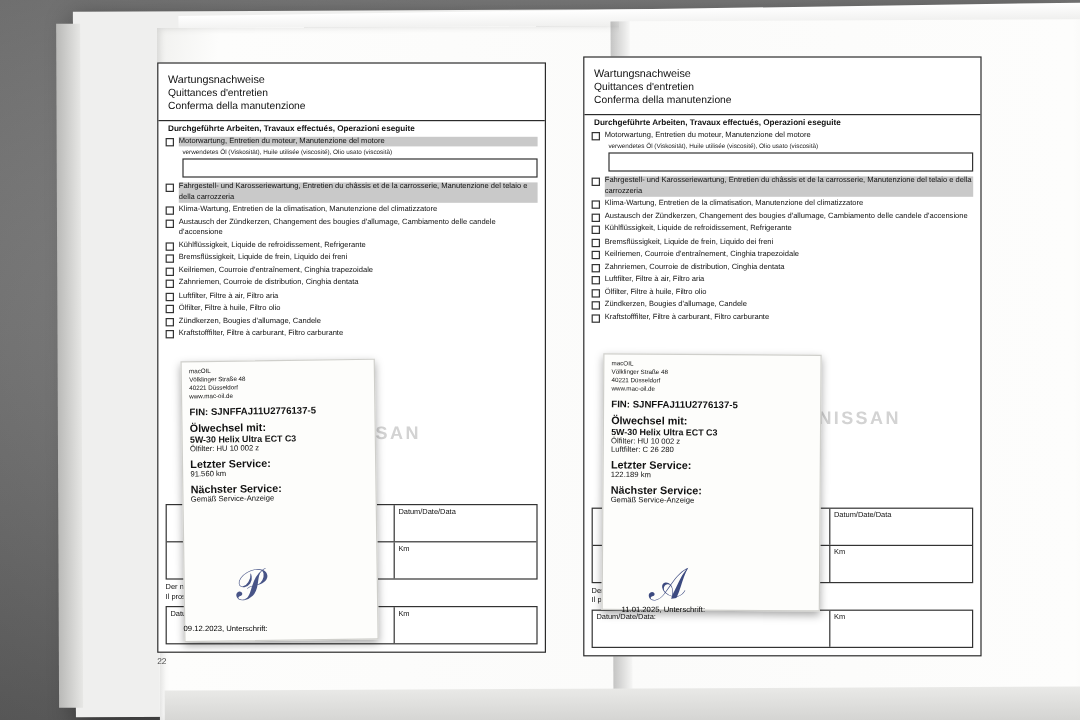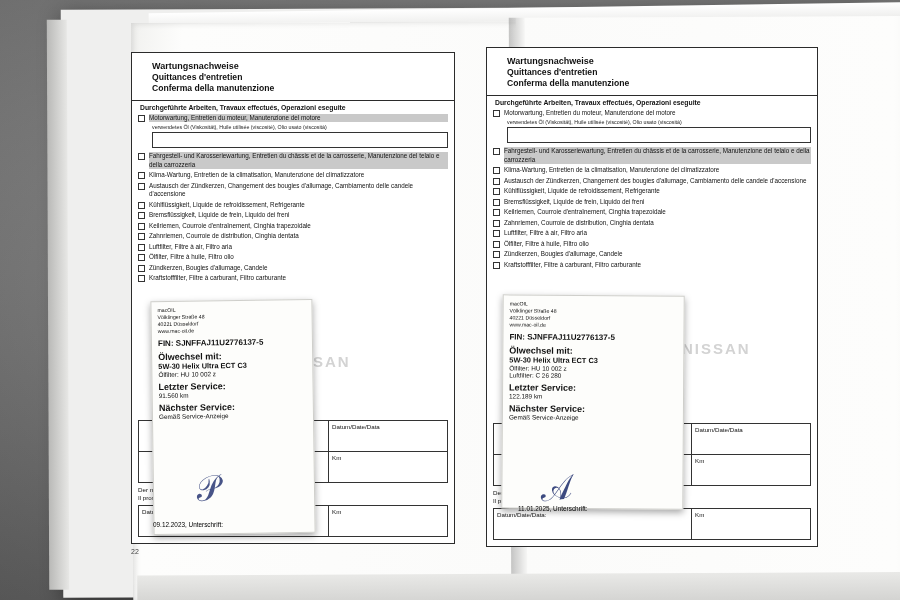--- a/index.html
+++ b/index.html
@@ -35,21 +35,21 @@
   .top-page-edge{position:absolute;left:88px;top:0px;width:760px;height:24px;
     background:linear-gradient(180deg,#ffffff,#e3e3e1);transform:rotate(-0.6deg);}
   .bottom-edge{position:absolute;left:74px;top:566px;width:790px;height:34px;
     background:linear-gradient(180deg,#e9e9e7,#cfcfcd);}
 
   
   .form{position:absolute;border:1px solid #2b2b2b;background:#fff;color:#111;}
   .form-left{left:131px;top:52px;width:322px;height:490px;}
   .form-right{left:486px;top:47px;width:330px;height:498px;}
 
-  .hdr{padding:8px 8px 4px 20px;font-weight:bold;line-height:1.25;}
+  .hdr{padding:8px 8px 4px 8px;font-weight:normal;line-height:1.25;}
   .hdr div{font-size:8.6px;}
   .hdr .l1{font-size:9px;}
   .rule{height:1px;background:#2b2b2b;margin:2px 0 0 0;}
   .subhdr{font-size:6.8px;font-weight:bold;padding:3px 8px 2px 8px;}
 
   .rows{padding:0 6px;}
   .row{display:flex;align-items:flex-start;gap:4px;font-size:6.3px;line-height:1.35;
        padding:1px 0;}
   .row .box{flex:0 0 auto;width:5px;height:5px;border:1px solid #333;margin-top:1px;background:#fff;}
   .row .txt{flex:1 1 auto;}

